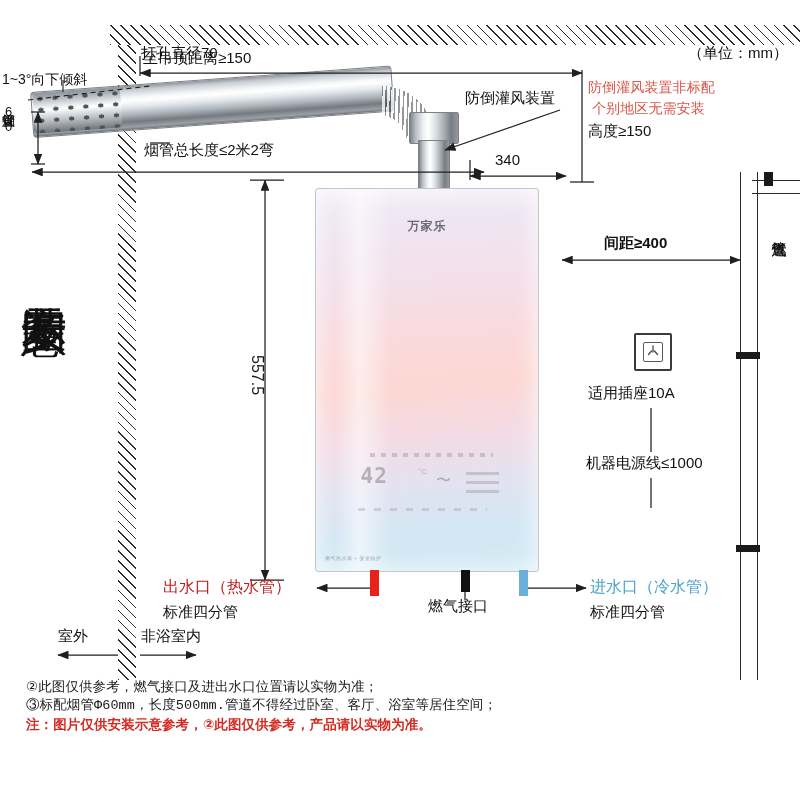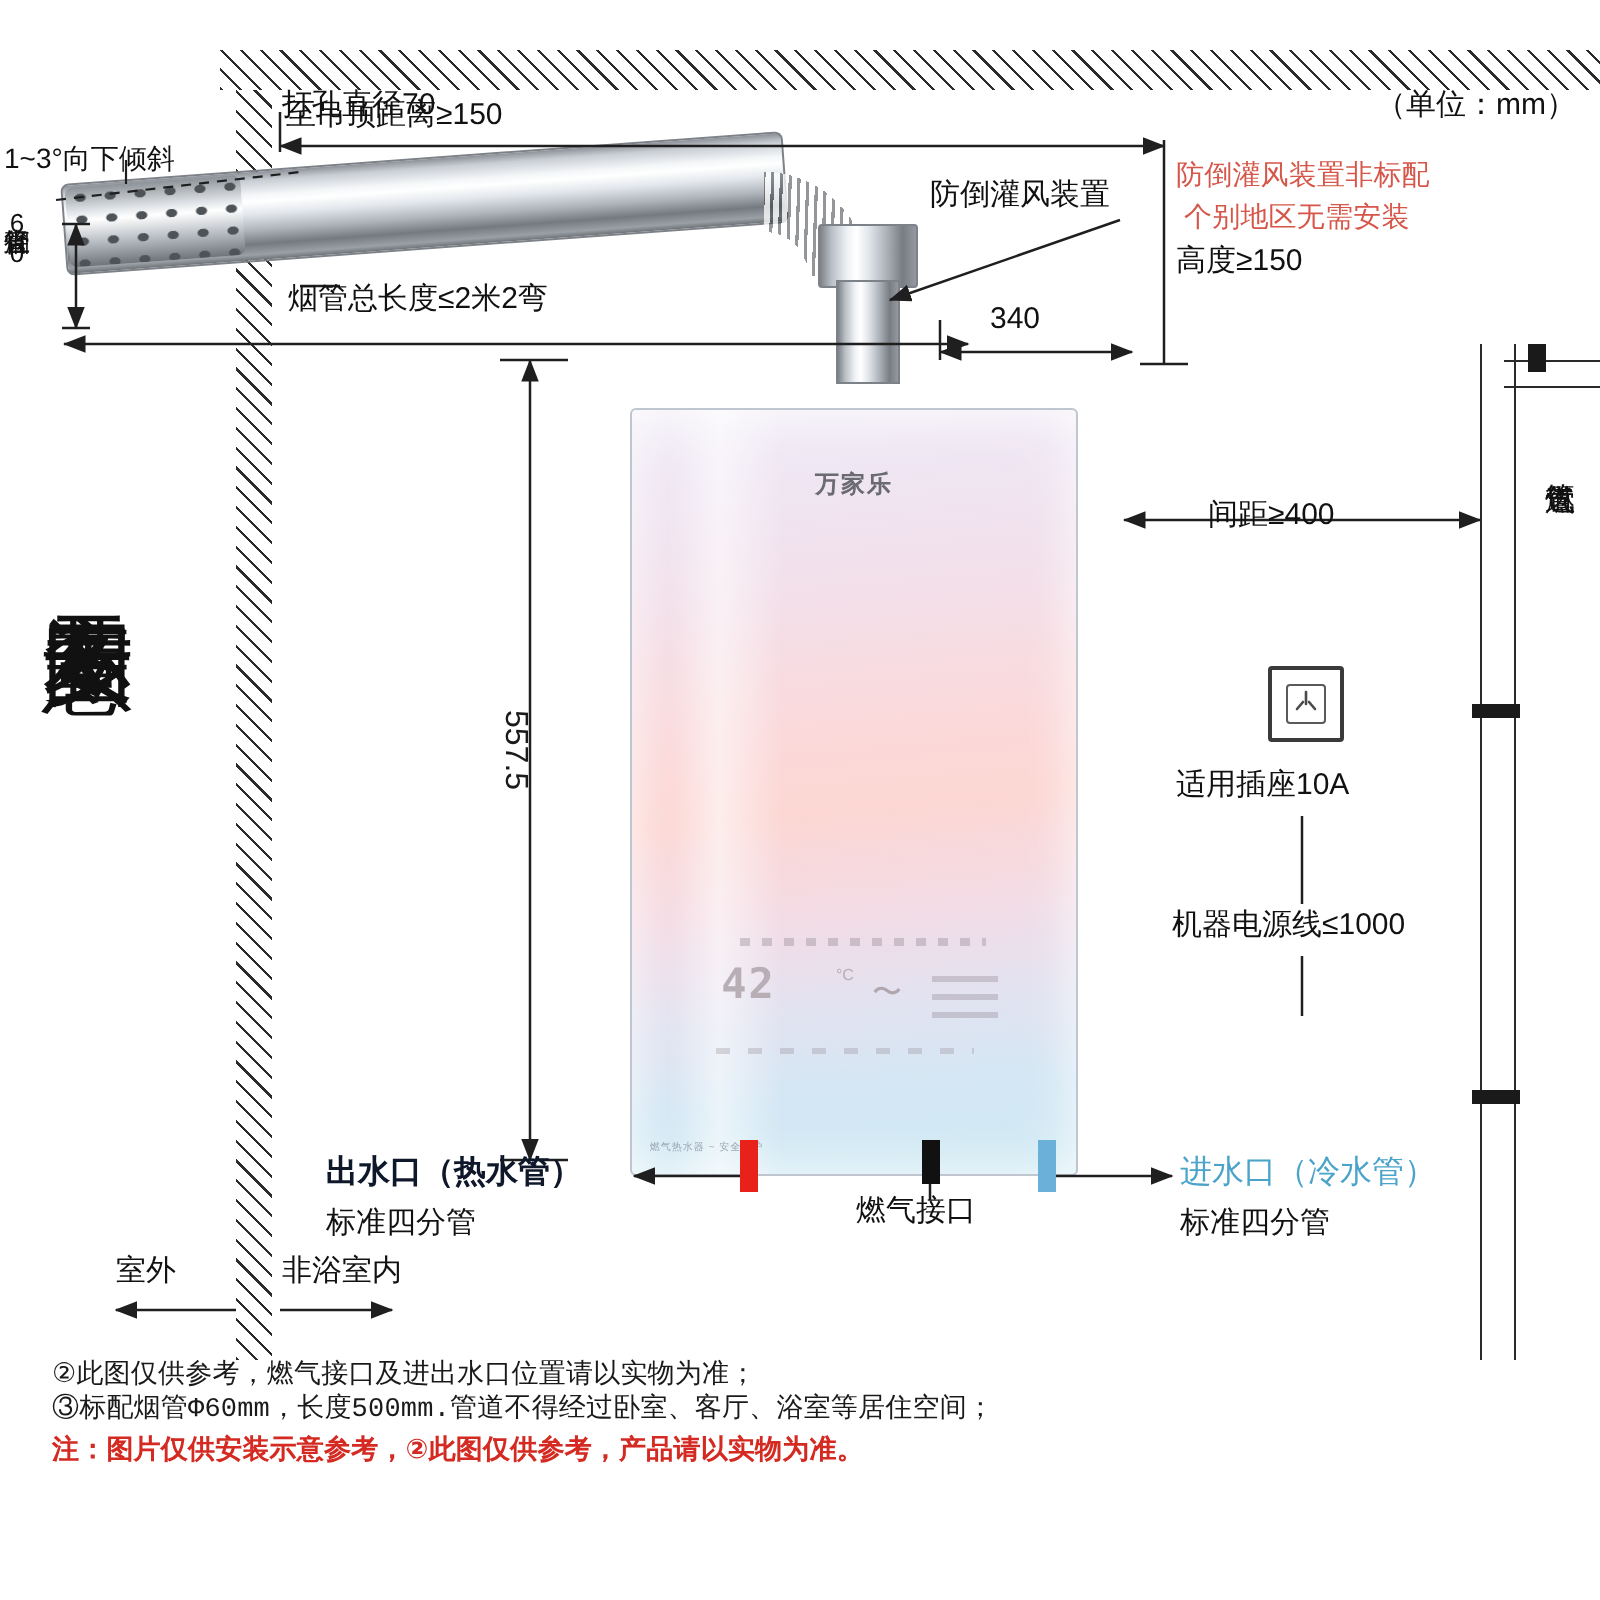--- a/index.html
+++ b/index.html
@@ -104,21 +104,21 @@
   .corrug{
     background-image:
       repeating-linear-gradient(92deg,
         rgba(60,64,70,.55) 0px, rgba(60,64,70,.55) 1.6px,
         rgba(255,255,255,.75) 1.6px, rgba(255,255,255,.75) 4.4px);
   }
   svg.ov{position:absolute;left:0;top:0;width:800px;height:800px;overflow:visible;pointer-events:none;}
 
   .lbl{font-size:15px;color:#111;}
   .lbl-sm{font-size:14px;color:#111;}
-  .red{color:#0f172a;font-weight:bold;}
+  .red{color:#b91c1c;}
   .blue{color:#4aa3c9;}
   .note{font-size:13.5px;color:#d42a22;letter-spacing:.1px;}
   .note-dark{font-size:13.5px;color:#1a1a1a;letter-spacing:.1px;}
   .title-v{font-size:46px;font-weight:500;color:#111;letter-spacing:2px;}
 
   .port{position:absolute;}
   .port.hot{background:#e8211a;}
   .port.gas{background:#111;}
   .port.cold{background:#6bb0d8;}
 
@@ -150,21 +150,21 @@
   <div class="abs" style="left:382px;top:64px;width:74px;height:74px;">
     <div class="abs corrug" style="left:0;top:0;width:74px;height:74px;
          border-top-right-radius:70px;
          -webkit-mask-image:radial-gradient(circle at 0% 100%, rgba(0,0,0,0) 0 22px, #000 22px, #000 52px, rgba(0,0,0,0) 52px);
          mask-image:radial-gradient(circle at 0% 100%, rgba(0,0,0,0) 0 22px, #000 22px, #000 52px, rgba(0,0,0,0) 52px);"></div>
   </div>
 
   <div class="abs metal-v" style="left:409px;top:112px;width:48px;height:30px;border-radius:2px;"></div>
   <div class="abs metal-v" style="left:418px;top:140px;width:30px;height:50px;"></div>
 
-  <div class="abs unit" style="left:315px;top:204px;width:222px;height:382px;">
+  <div class="abs unit" style="left:315px;top:188px;width:222px;height:382px;">
     <div class="gloss"></div>
     <div class="brand">万家乐</div>
 
     <div class="panel">
       <div class="row-dots"></div>
       <div class="temp">42</div>
       <div class="deg">°C</div>
       <div class="wave">〜</div>
       <div class="rmarks"></div>
       <div class="row-dots2"></div>
@@ -260,21 +260,21 @@
 
   <div class="abs txt lbl" style="left:143px;top:50px;">至吊顶距离≥150</div>
 
   <div class="abs txt lbl" style="left:465px;top:90px;">防倒灌风装置</div>
   <div class="abs txt note" style="left:588px;top:80px;color:#d6564a;font-size:14px;">防倒灌风装置非标配</div>
   <div class="abs txt note" style="left:592px;top:101px;color:#d6564a;font-size:14px;">个别地区无需安装</div>
   <div class="abs txt lbl" style="left:588px;top:123px;">高度≥150</div>
 
   <div class="abs txt lbl" style="left:495px;top:152px;">340</div>
   <div class="abs vtxt" style="left:249px;top:355px;font-size:16px;writing-mode:vertical-rl;text-orientation:sideways;">557.5</div>
-  <div class="abs txt lbl" style="left:604px;top:250px;">间距≥400</div>
+  <div class="abs txt lbl" style="left:604px;top:235px;font-weight:bold;">间距≥400</div>
 
   <div class="abs txt lbl" style="left:588px;top:385px;">适用插座10A</div>
   <div class="abs txt lbl" style="left:586px;top:455px;">机器电源线≤1000</div>
 
   <div class="abs vtxt lbl" style="left:772px;top:230px;font-size:15px;">燃气管道</div>
 
   <div class="abs txt" style="left:163px;top:578px;font-size:16px;">
     <span class="red">出水口</span><span class="red">（热水管）</span>
   </div>
   <div class="abs txt lbl" style="left:163px;top:604px;">标准四分管</div>

